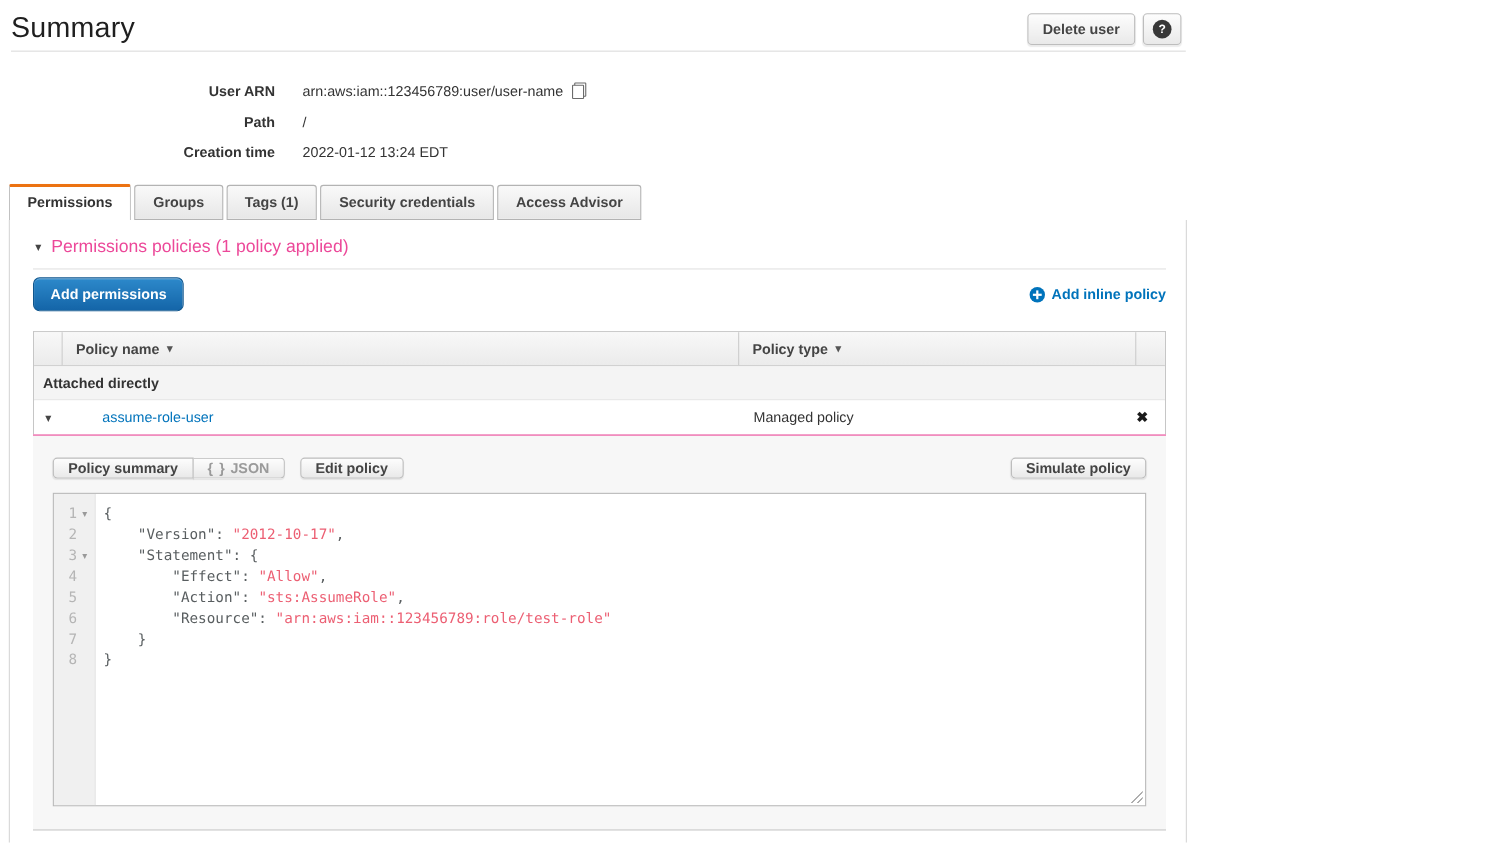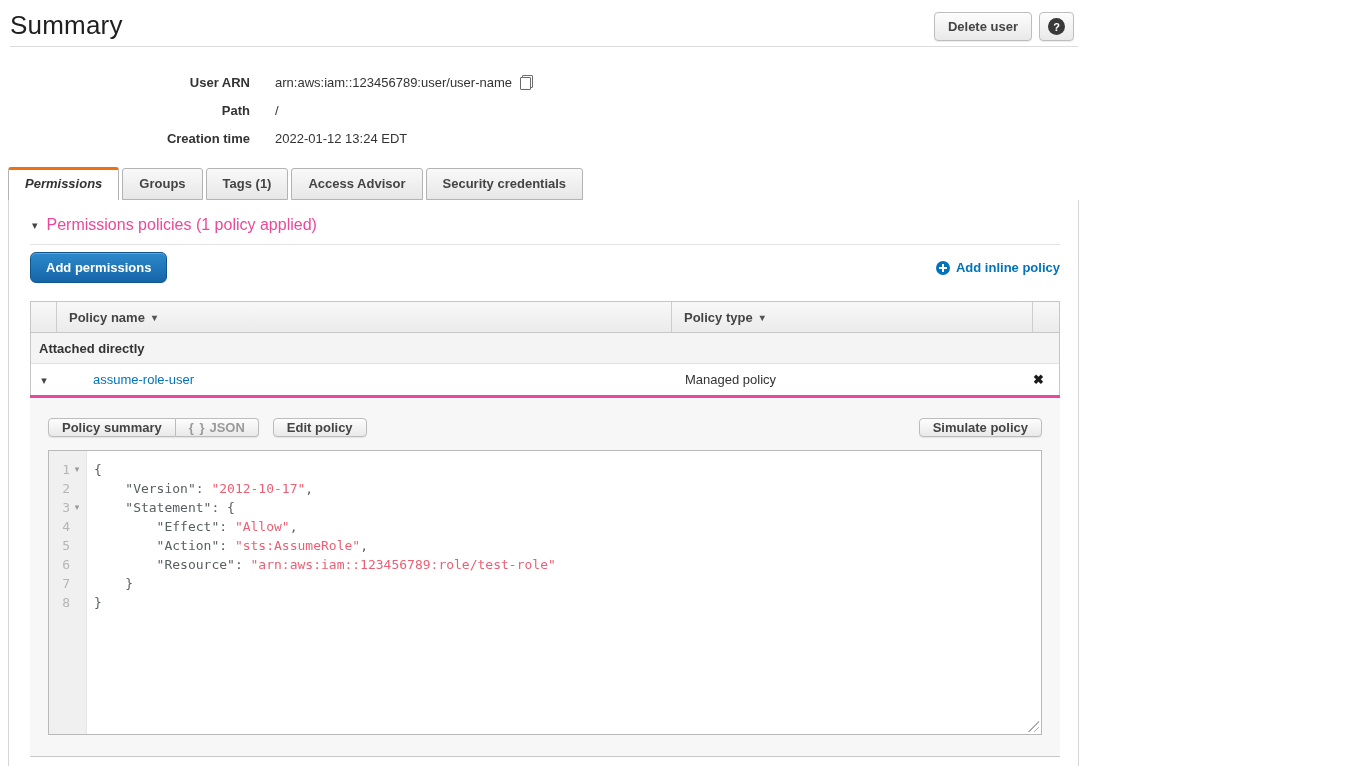--- a/index.html
+++ b/index.html
@@ -48,21 +48,21 @@
   .tabs { display:flex; align-items:flex-end; margin:15px 9px 0 8px; }
   .tab {
     background:linear-gradient(#f9f9f9,#e7e7e7);
     border:1px solid #b3b3b3; border-radius:3px 3px 0 0;
     padding:7px 16px 8px; margin-right:3px;
     font-weight:bold; color:#444; cursor:pointer; position:relative; font-size:13px;
   }
   .tab.active {
     background:#fff; border-bottom:none;
     border-top:3px solid #ec7211; padding-top:6px; padding-bottom:9px;
-    color:#333; z-index:2;font-style:italic;
+    color:#333; z-index:2;
   }
   .tab-panel {
     position:relative;
     margin:0 9px 0 8px; height:576px;
     border-left:1px solid #d6d6d6; border-right:1px solid #d6d6d6;
     background:#fff; padding:0 18px 0 21px;
   }
 
   
   .section-toggle { display:flex; align-items:center; gap:9px; padding:16px 0 10px 2px; cursor:pointer; }
@@ -100,21 +100,21 @@
   .t-row { display:flex; align-items:center; height:31px; background:#fff; }
   .t-row .cell-caret { width:26px; flex:none; text-align:center; cursor:pointer; }
   .t-row .cell-name { flex:1 1 auto; padding-left:36px; }
   .t-row .cell-type { width:361px; flex:none; padding-left:13px; color:#333; }
   .t-row .cell-x { width:26px; flex:none; text-align:left; }
   .policy-link { color:#0073bb; text-decoration:none; cursor:pointer; }
   .remove-x { color:#1a1a1a; font-weight:bold; font-size:13px; cursor:pointer; }
 
   
   .expanded-area {
-    background:#f7f7f7; border-top:3px solid #ec4899; border-bottom:1px solid #c9c9c9;
+    background:#f7f7f7; border-top:1px solid #ec4899; border-bottom:1px solid #c9c9c9;
     padding:20px 18px 21px; 
   }
   .policy-btn-row { display:flex; align-items:center; }
   .btn-group { display:inline-flex; }
   .btn-group .btn-seg-left { border-radius:4px 0 0 4px; }
   .btn-group .btn-seg-right { border-radius:0 4px 4px 0; border-left:none; }
   .json-label-muted { color:#9a9a9a; }
   .json-braces { color:#9a9a9a; font-weight:bold; margin-right:4px; letter-spacing:1px; }
   .gap-14 { width:14px; }
   .spacer { flex:1 1 auto; }
@@ -174,22 +174,22 @@
     <div class="detail-row">
       <div class="detail-label">Creation time</div>
       <div class="detail-value">2022-01-12 13:24 EDT</div>
     </div>
   </div>
 
   <div class="tabs">
     <div class="tab active">Permissions</div>
     <div class="tab">Groups</div>
     <div class="tab">Tags (1)</div>
+    <div class="tab">Security credentials</div>
     <div class="tab">Access Advisor</div>
-    <div class="tab">Security credentials</div>
   </div>
 
   <div class="tab-panel">
 
     <div class="section-toggle">
       <span class="caret">▾</span>
       <span class="section-title">Permissions policies (1 policy applied)</span>
     </div>
     <div class="section-rule"></div>
 

